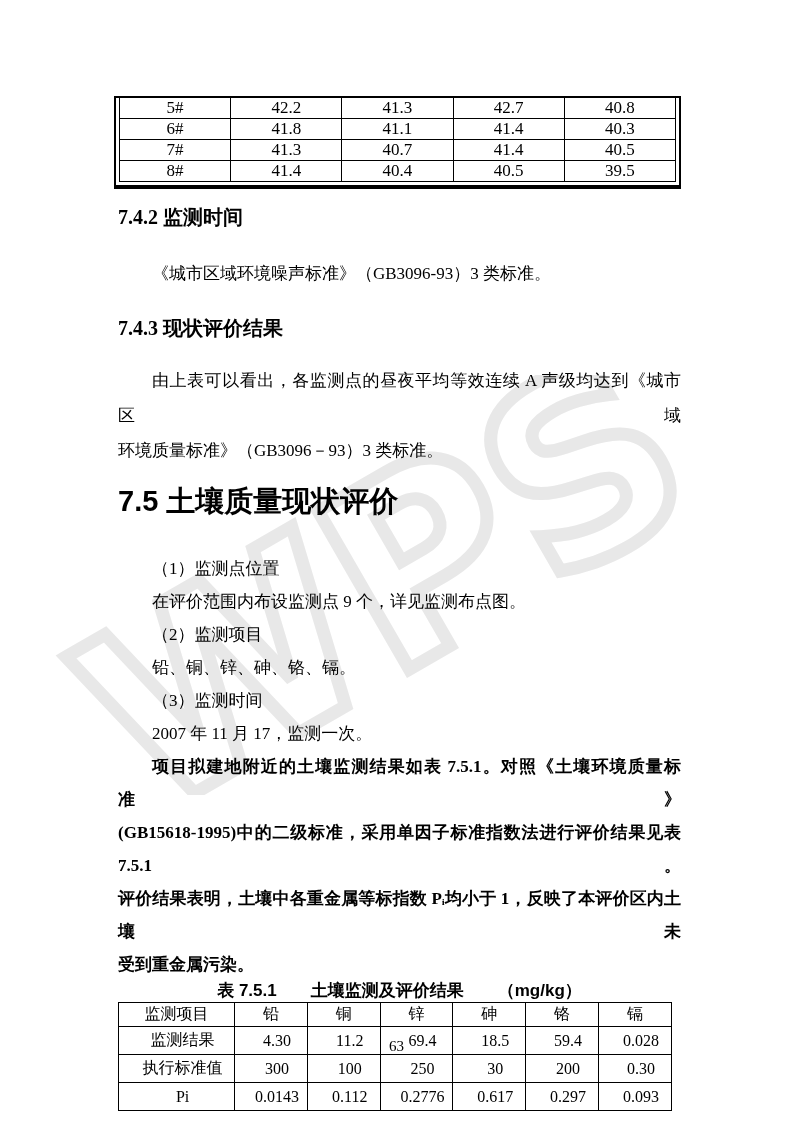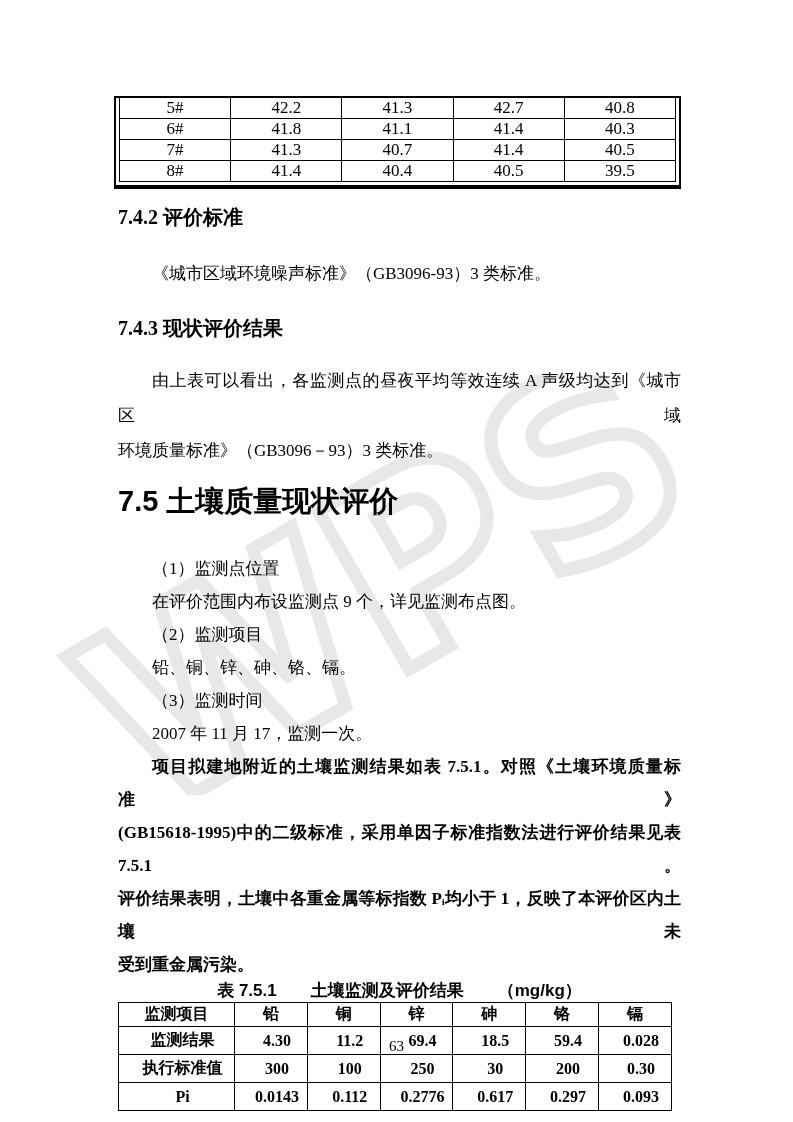--- a/index.html
+++ b/index.html
@@ -85,21 +85,21 @@
     font-size: 17px;
     line-height: 20px;
     font-family: "Liberation Sans", "DejaVu Sans", sans-serif;
   }
   .soil-table-wrap { margin: 0 121px 0 118px; }
   .soil-table td, .soil-table th {
     border: 1px solid #000;
     text-align: center;
     vertical-align: middle;
     font-size: 16px;
-    font-weight: bold;
+    font-weight: normal;
     padding: 0;
   }
   .soil-table .head-row th { height: 24px; }
   .soil-table .data-row td { height: 28px; padding-left: 12px; }
 
   
   .page-number {
     position: absolute;
     top: 1038px;
     left: 0;
@@ -157,21 +157,21 @@
             <td>8#</td>
             <td>41.4</td>
             <td>40.4</td>
             <td>40.5</td>
             <td>39.5</td>
           </tr>
         </tbody>
       </table>
     </div>
 
-    <div class="h2 h2-742">7.4.2 评价标准</div>
+    <div class="h2 h2-742">7.4.2 监测时间</div>
     <div class="para p-742">《城市区域环境噪声标准》（GB3096-93）3 类标准。</div>
 
     <div class="h2 h2-743">7.4.3 现状评价结果</div>
     <div class="para p-743">
       <span class="line indent fill">由上表可以看出，各监测点的昼夜平均等效连续 A 声级均达到《城市区域</span>
       <span class="line">环境质量标准》（GB3096－93）3 类标准。</span>
     </div>
 
     <div class="h1-75">7.5 土壤质量现状评价</div>
 

